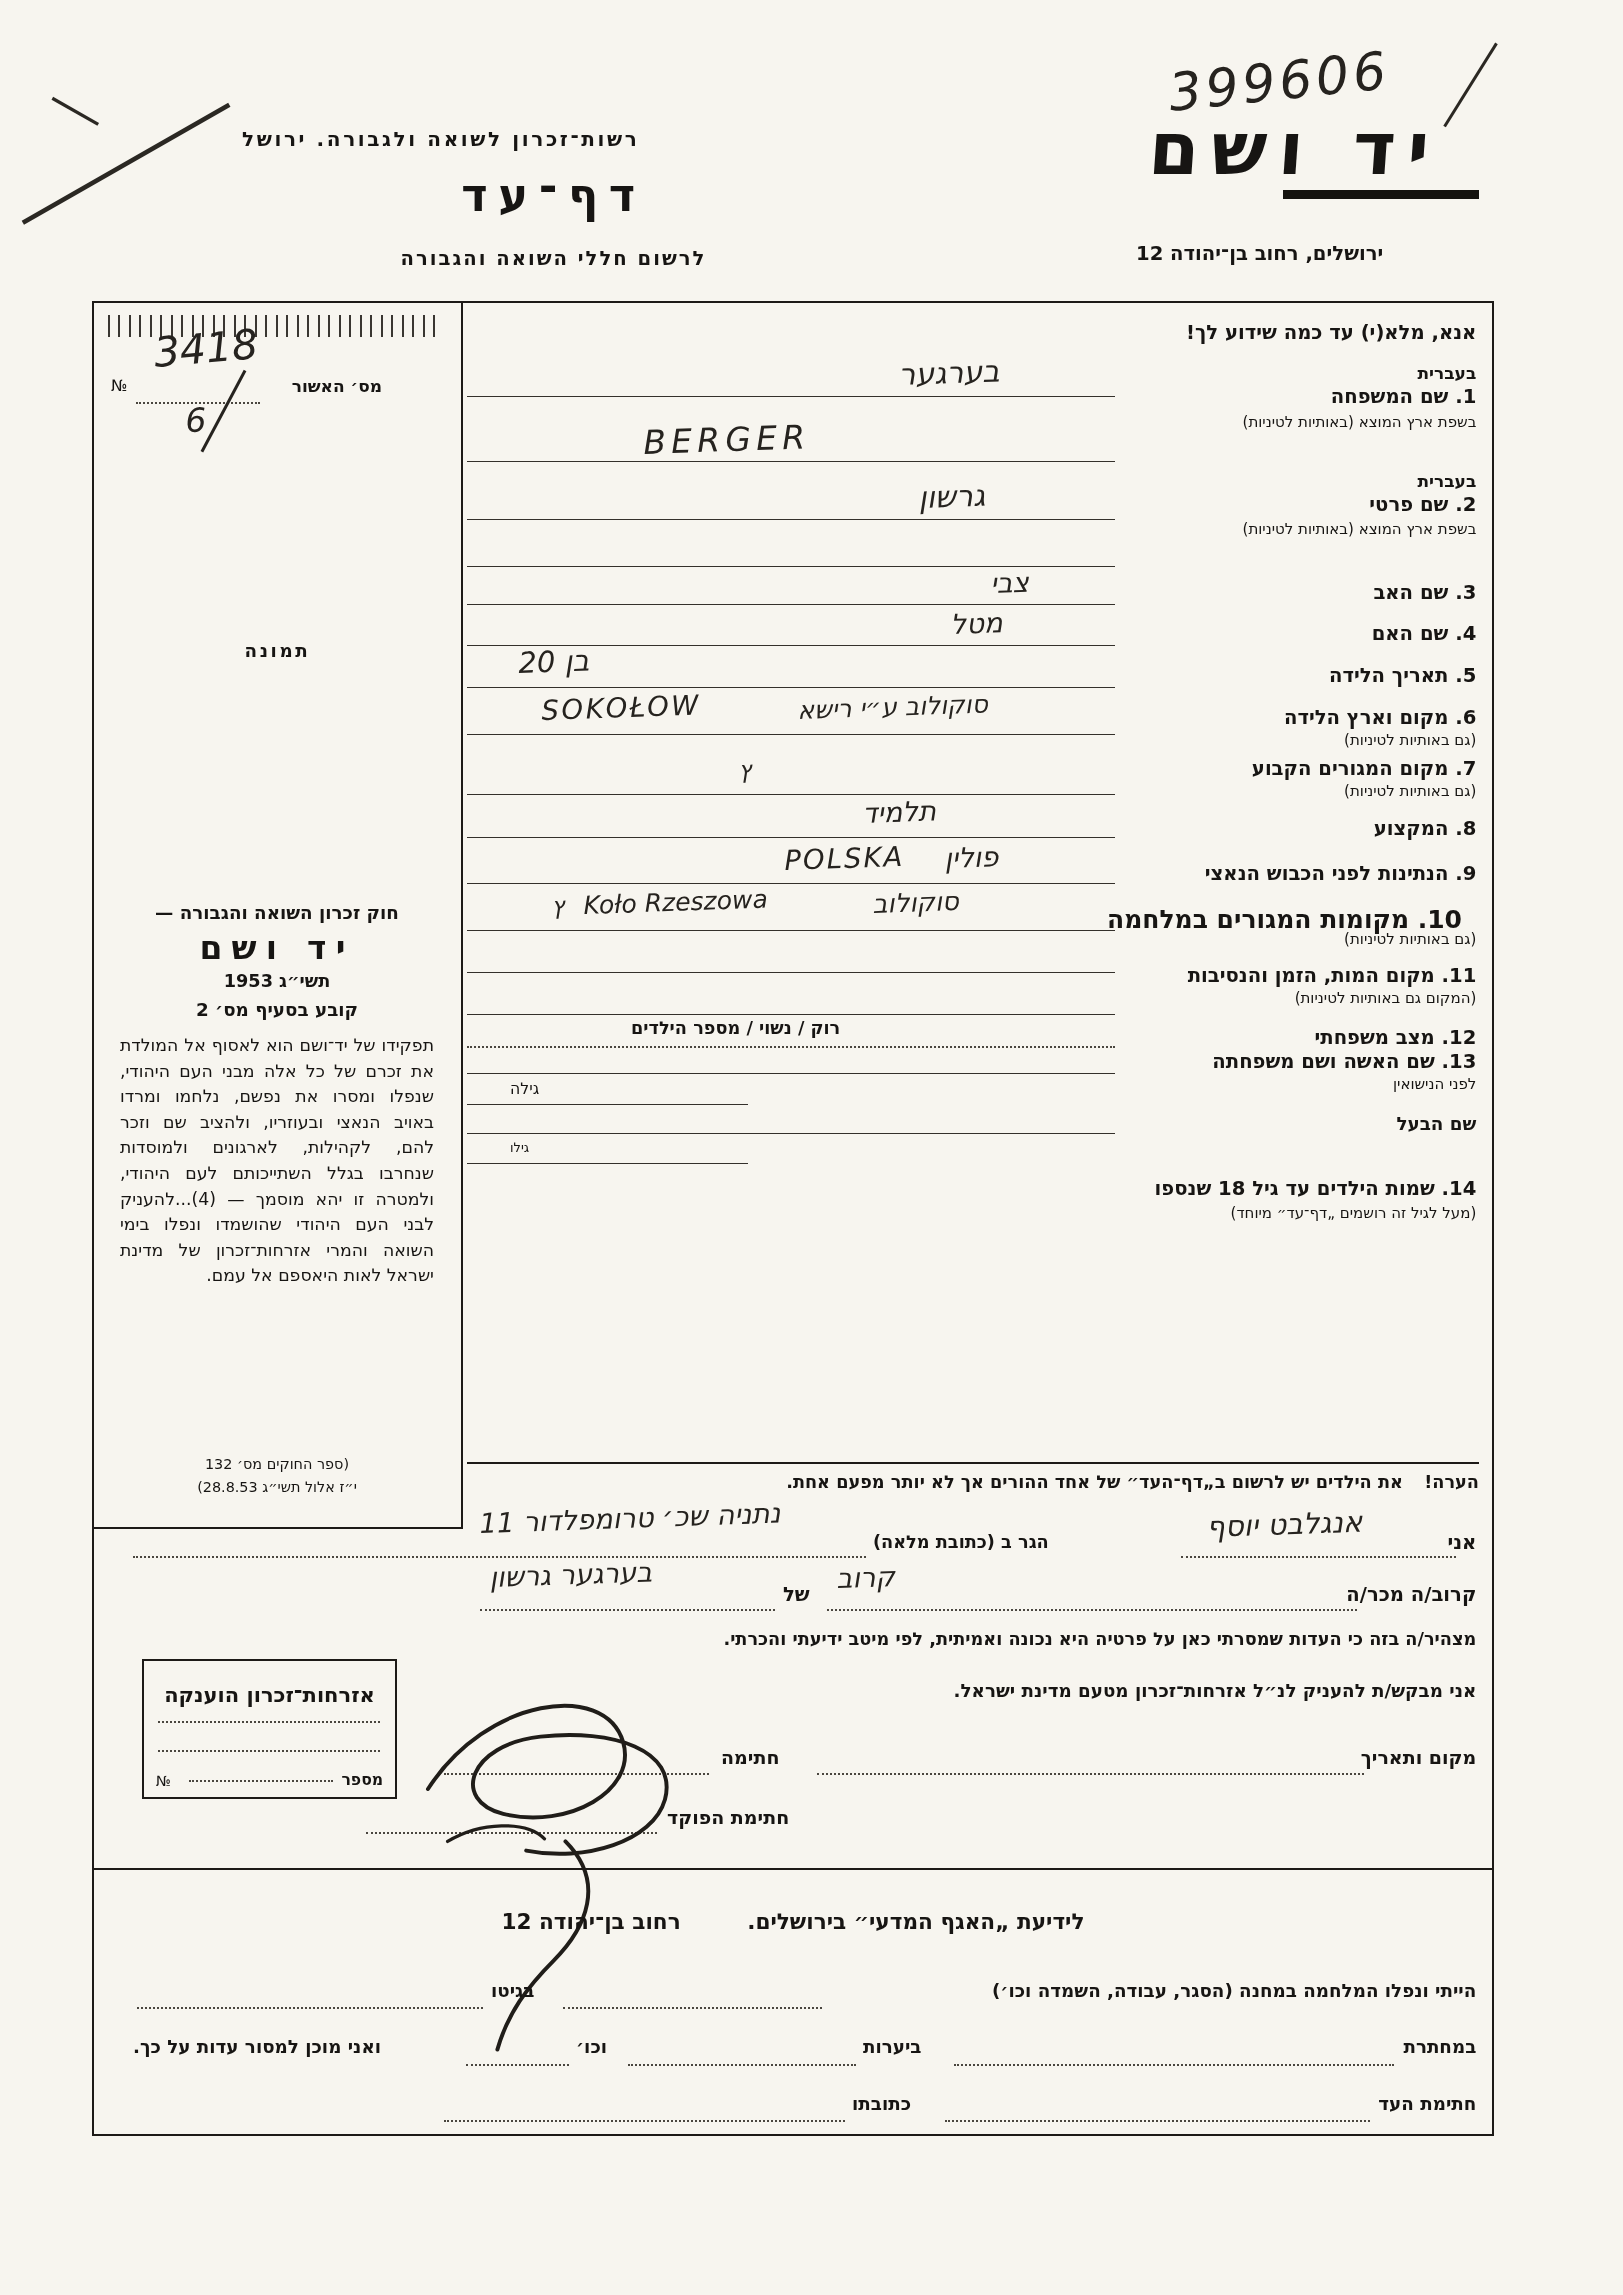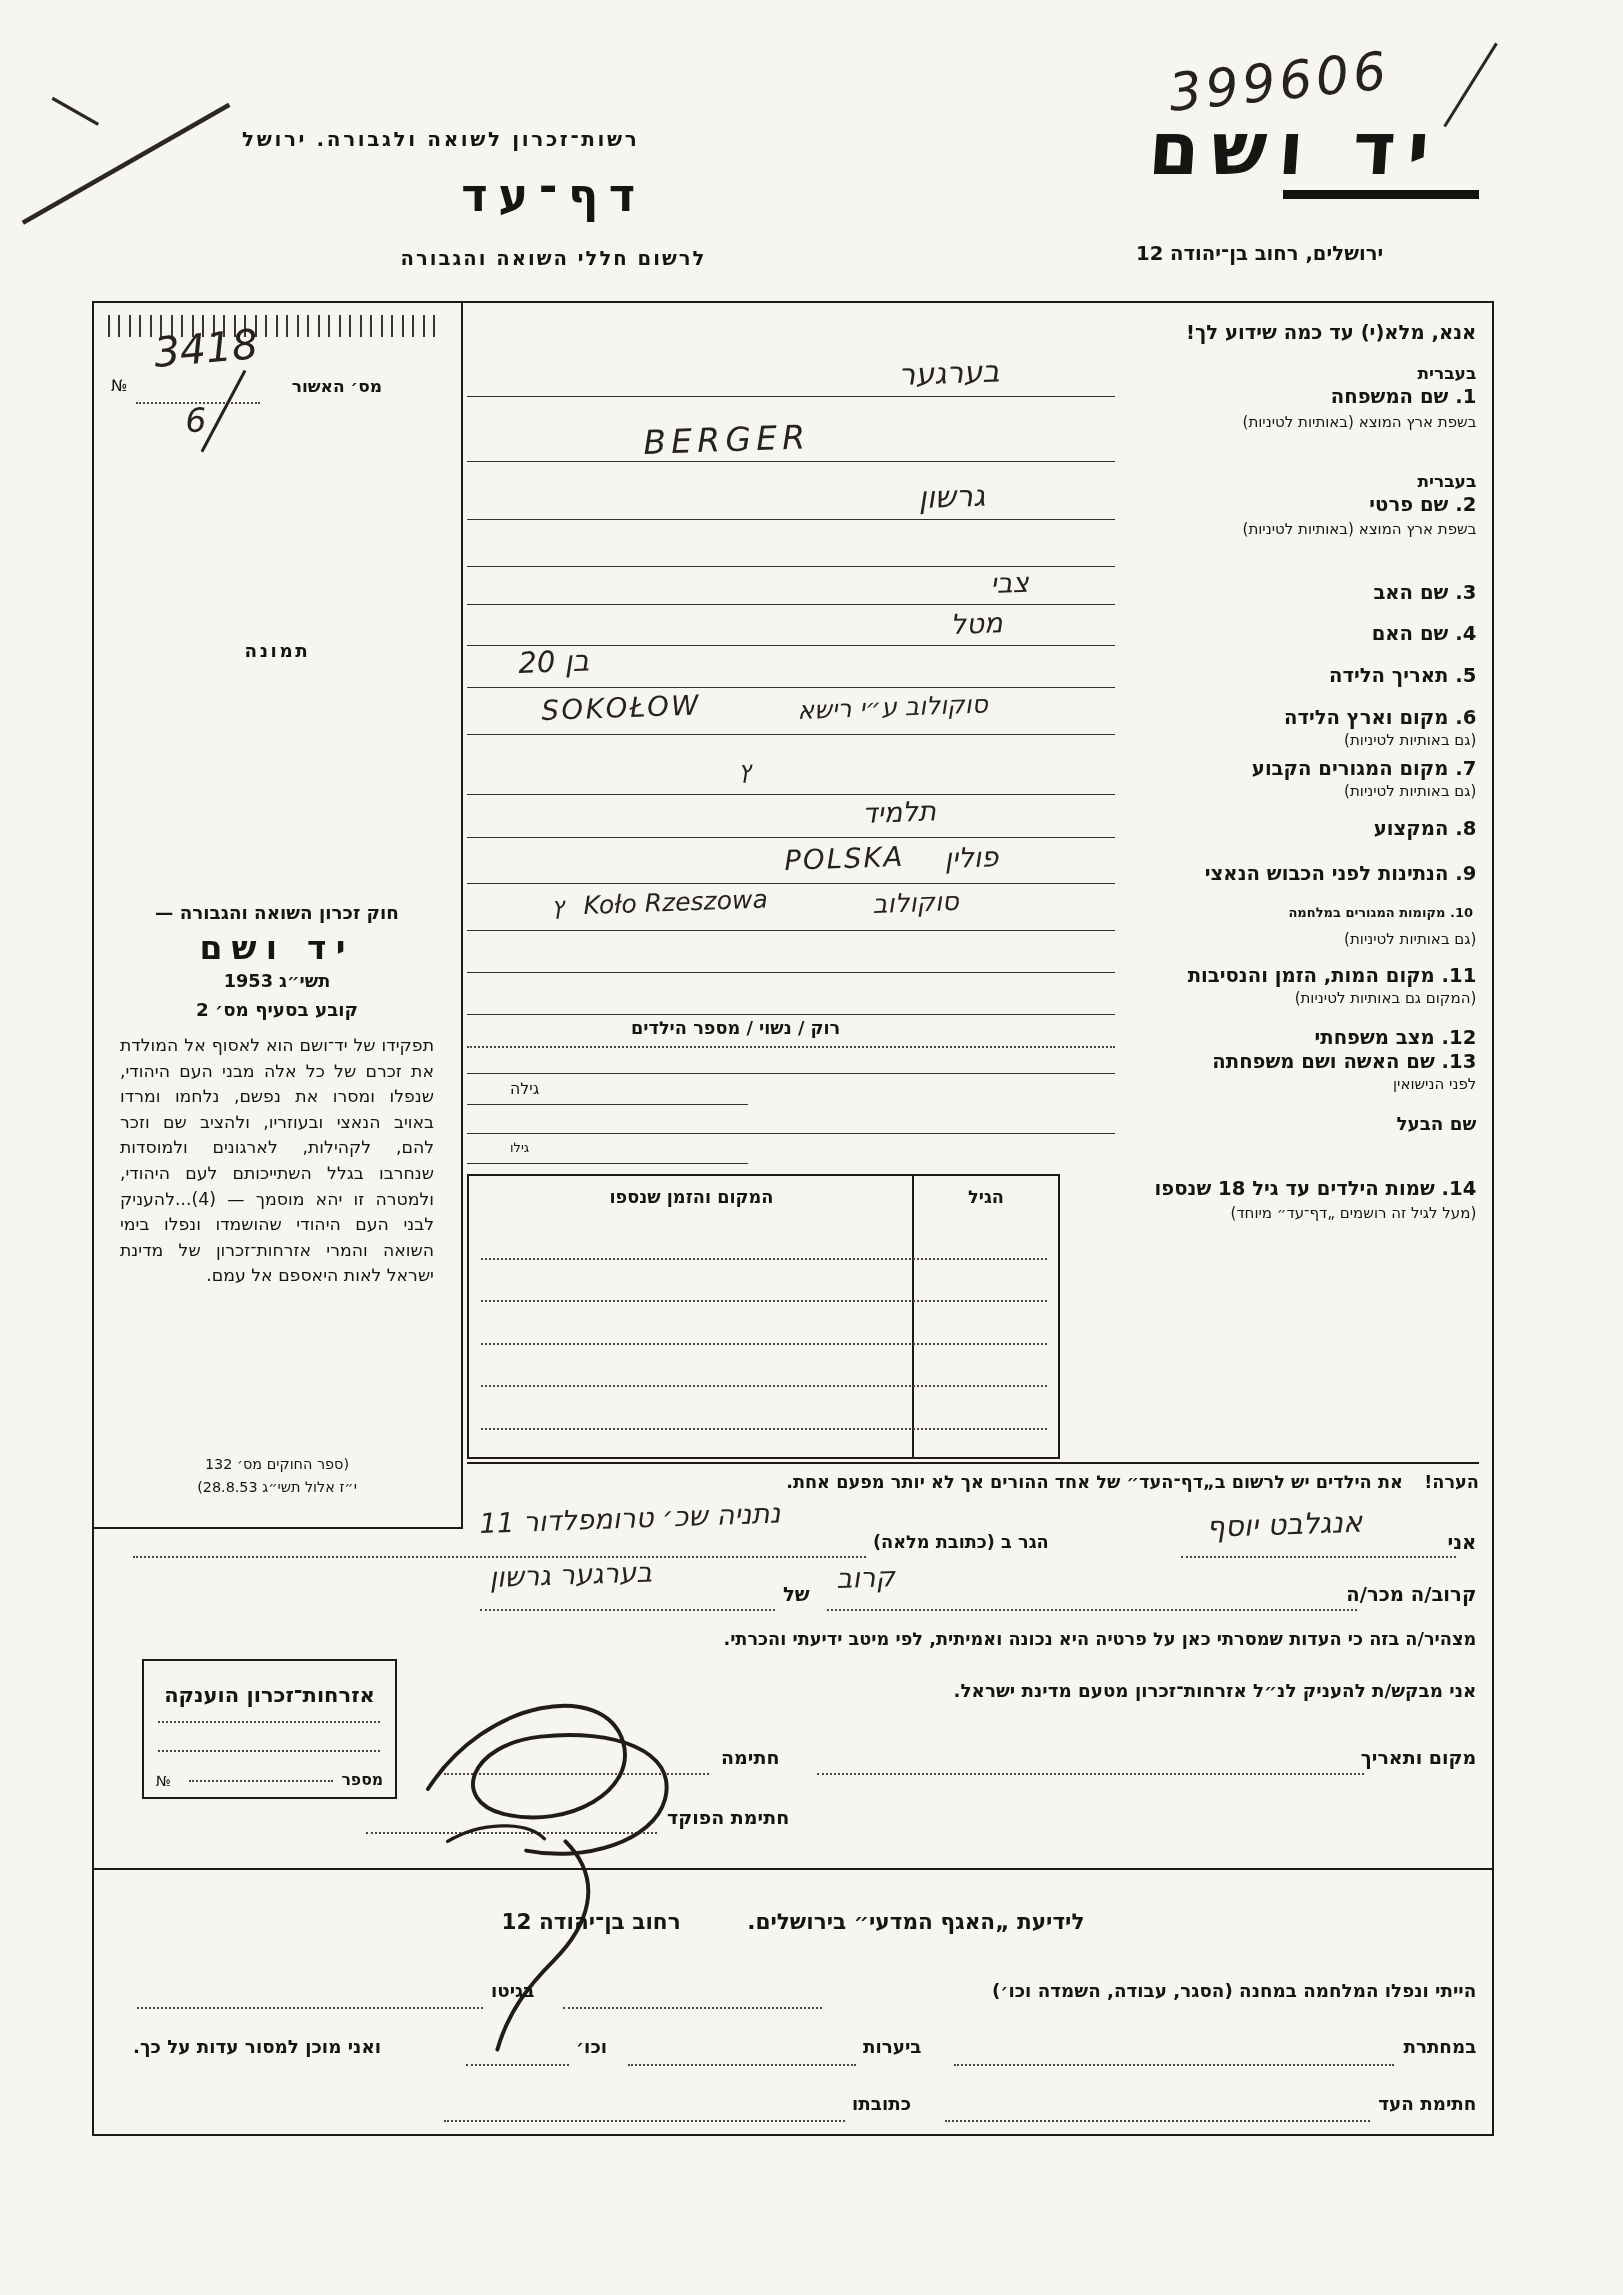--- a/index.html
+++ b/index.html
@@ -94,21 +94,21 @@
     <div class="abs lbl sub" style="right:15.7px;top:217px">בשפת ארץ המוצא (באותיות לטיניות)</div>
     <div class="abs lbl" style="right:15.7px;top:278px;font-size:19.6px">3. שם האב</div>
     <div class="abs lbl" style="right:15.7px;top:319px;font-size:19.6px">4. שם האם</div>
     <div class="abs lbl" style="right:15.7px;top:361px;font-size:19.6px">5. תאריך הלידה</div>
     <div class="abs lbl" style="right:15.7px;top:403px;font-size:19.6px">6. מקום וארץ הלידה</div>
     <div class="abs lbl sub" style="right:15.7px;top:428px">(גם באותיות לטיניות)</div>
     <div class="abs lbl" style="right:15.7px;top:454px;font-size:19.6px">7. מקום המגורים הקבוע</div>
     <div class="abs lbl sub" style="right:15.7px;top:479px">(גם באותיות לטיניות)</div>
     <div class="abs lbl" style="right:15.7px;top:514px;font-size:19.6px">8. המקצוע</div>
     <div class="abs lbl" style="right:15.7px;top:559px;font-size:19.6px">9. הנתינות לפני הכבוש הנאצי</div>
-    <div class="abs lbl" style="right:19px;top:602px;font-size:13px">10. מקומות המגורים במלחמה</div>
+    <div class="abs lbl" style="right:30px;top:602px;font-size:25px">10. מקומות המגורים במלחמה</div>
     <div class="abs lbl sub" style="right:15.7px;top:627px">(גם באותיות לטיניות)</div>
     <div class="abs lbl" style="right:15.7px;top:661px;font-size:19.6px">11. מקום המות, הזמן והנסיבות</div>
     <div class="abs lbl sub" style="right:15.7px;top:686px">(המקום גם באותיות לטיניות)</div>
     <div class="abs lbl" style="right:15.7px;top:723px;font-size:19.6px">12. מצב משפחתי</div>
     <div class="abs lbl" style="right:15.7px;top:747px;font-size:19.6px">13. שם האשה ושם משפחתה</div>
     <div class="abs lbl sub" style="right:15.7px;top:772px">לפני הנישואין</div>
     <div class="abs lbl" style="right:15.7px;top:810px;font-size:18.3px">שם הבעל</div>
     <div class="abs lbl" style="right:15.7px;top:874px;font-size:19.6px">14. שמות הילדים עד גיל 18 שנספו</div>
     <div class="abs lbl sub" style="right:15.7px;top:901px">(מעל לגיל זה רושמים „דף־עד״ מיוחד)</div>
 
@@ -125,30 +125,20 @@
     <div class="abs hw" style="left:448px;top:391px;font-size:27.5px;letter-spacing:2.6px">SOKOŁOW</div>
     <div class="abs hw" style="left:704px;top:393px;font-size:25px">סוקולוב ע״י רישא</div>
     <div class="abs hw" style="left:645px;top:453px;font-size:23.6px">ץ</div>
     <div class="abs hw" style="left:769px;top:494px;font-size:27.5px">תלמיד</div>
     <div class="abs hw" style="left:691px;top:541px;font-size:27.5px;letter-spacing:2px">POLSKA</div>
     <div class="abs hw" style="left:851px;top:539px;font-size:27.5px">פולין</div>
     <div class="abs hw" style="left:458px;top:589px;font-size:23.6px">ץ</div>
     <div class="abs hw" style="left:490px;top:588px;font-size:25px">Koło Rzeszowa</div>
     <div class="abs hw" style="left:779px;top:586px;font-size:26px">סוקולוב</div>
 
-    <div class="abs tbl" style="left:373px;top:871px;width:589px;height:281px;">
-      <div class="agecol"></div>
-      <div class="abs ctr b" style="left:0;width:445px;top:10.5px;font-size:17.7px">המקום והזמן שנספו</div>
-      <div class="abs ctr b" style="right:0;width:144px;top:10.5px;font-size:17.7px">הגיל</div>
-      <div class="abs dots" style="left:11.8px;width:566px;top:82px"></div>
-      <div class="abs dots" style="left:11.8px;width:566px;top:124px"></div>
-      <div class="abs dots" style="left:11.8px;width:566px;top:167px"></div>
-      <div class="abs dots" style="left:11.8px;width:566px;top:209px"></div>
-      <div class="abs dots" style="left:11.8px;width:566px;top:252px"></div>
-    </div>
 
     <div class="abs" style="left:373px;top:1159px;width:1012px;border-top:2px solid #1d1a17;padding-top:7.9px;font-size:17.7px;text-align:right;">
       <span class="b" style="margin-left:15.7px">הערה!</span>
       <span class="b">את הילדים יש לרשום ב„דף־העד״ של אחד ההורים אך לא יותר מפעם אחת.</span>
     </div>
 
     <div class="abs lbl" style="right:15.7px;top:1228px;font-size:19.6px">אני</div>
     <div class="abs hw" style="left:1113px;top:1207px;font-size:29px">אנגלבט יוסף</div>
     <div class="abs dots" style="left:1087px;width:275px;top:1253px"></div>
     <div class="abs b" style="left:779px;top:1229px;font-size:17.7px;white-space:nowrap">הגר ב (כתובת מלאה)</div>

